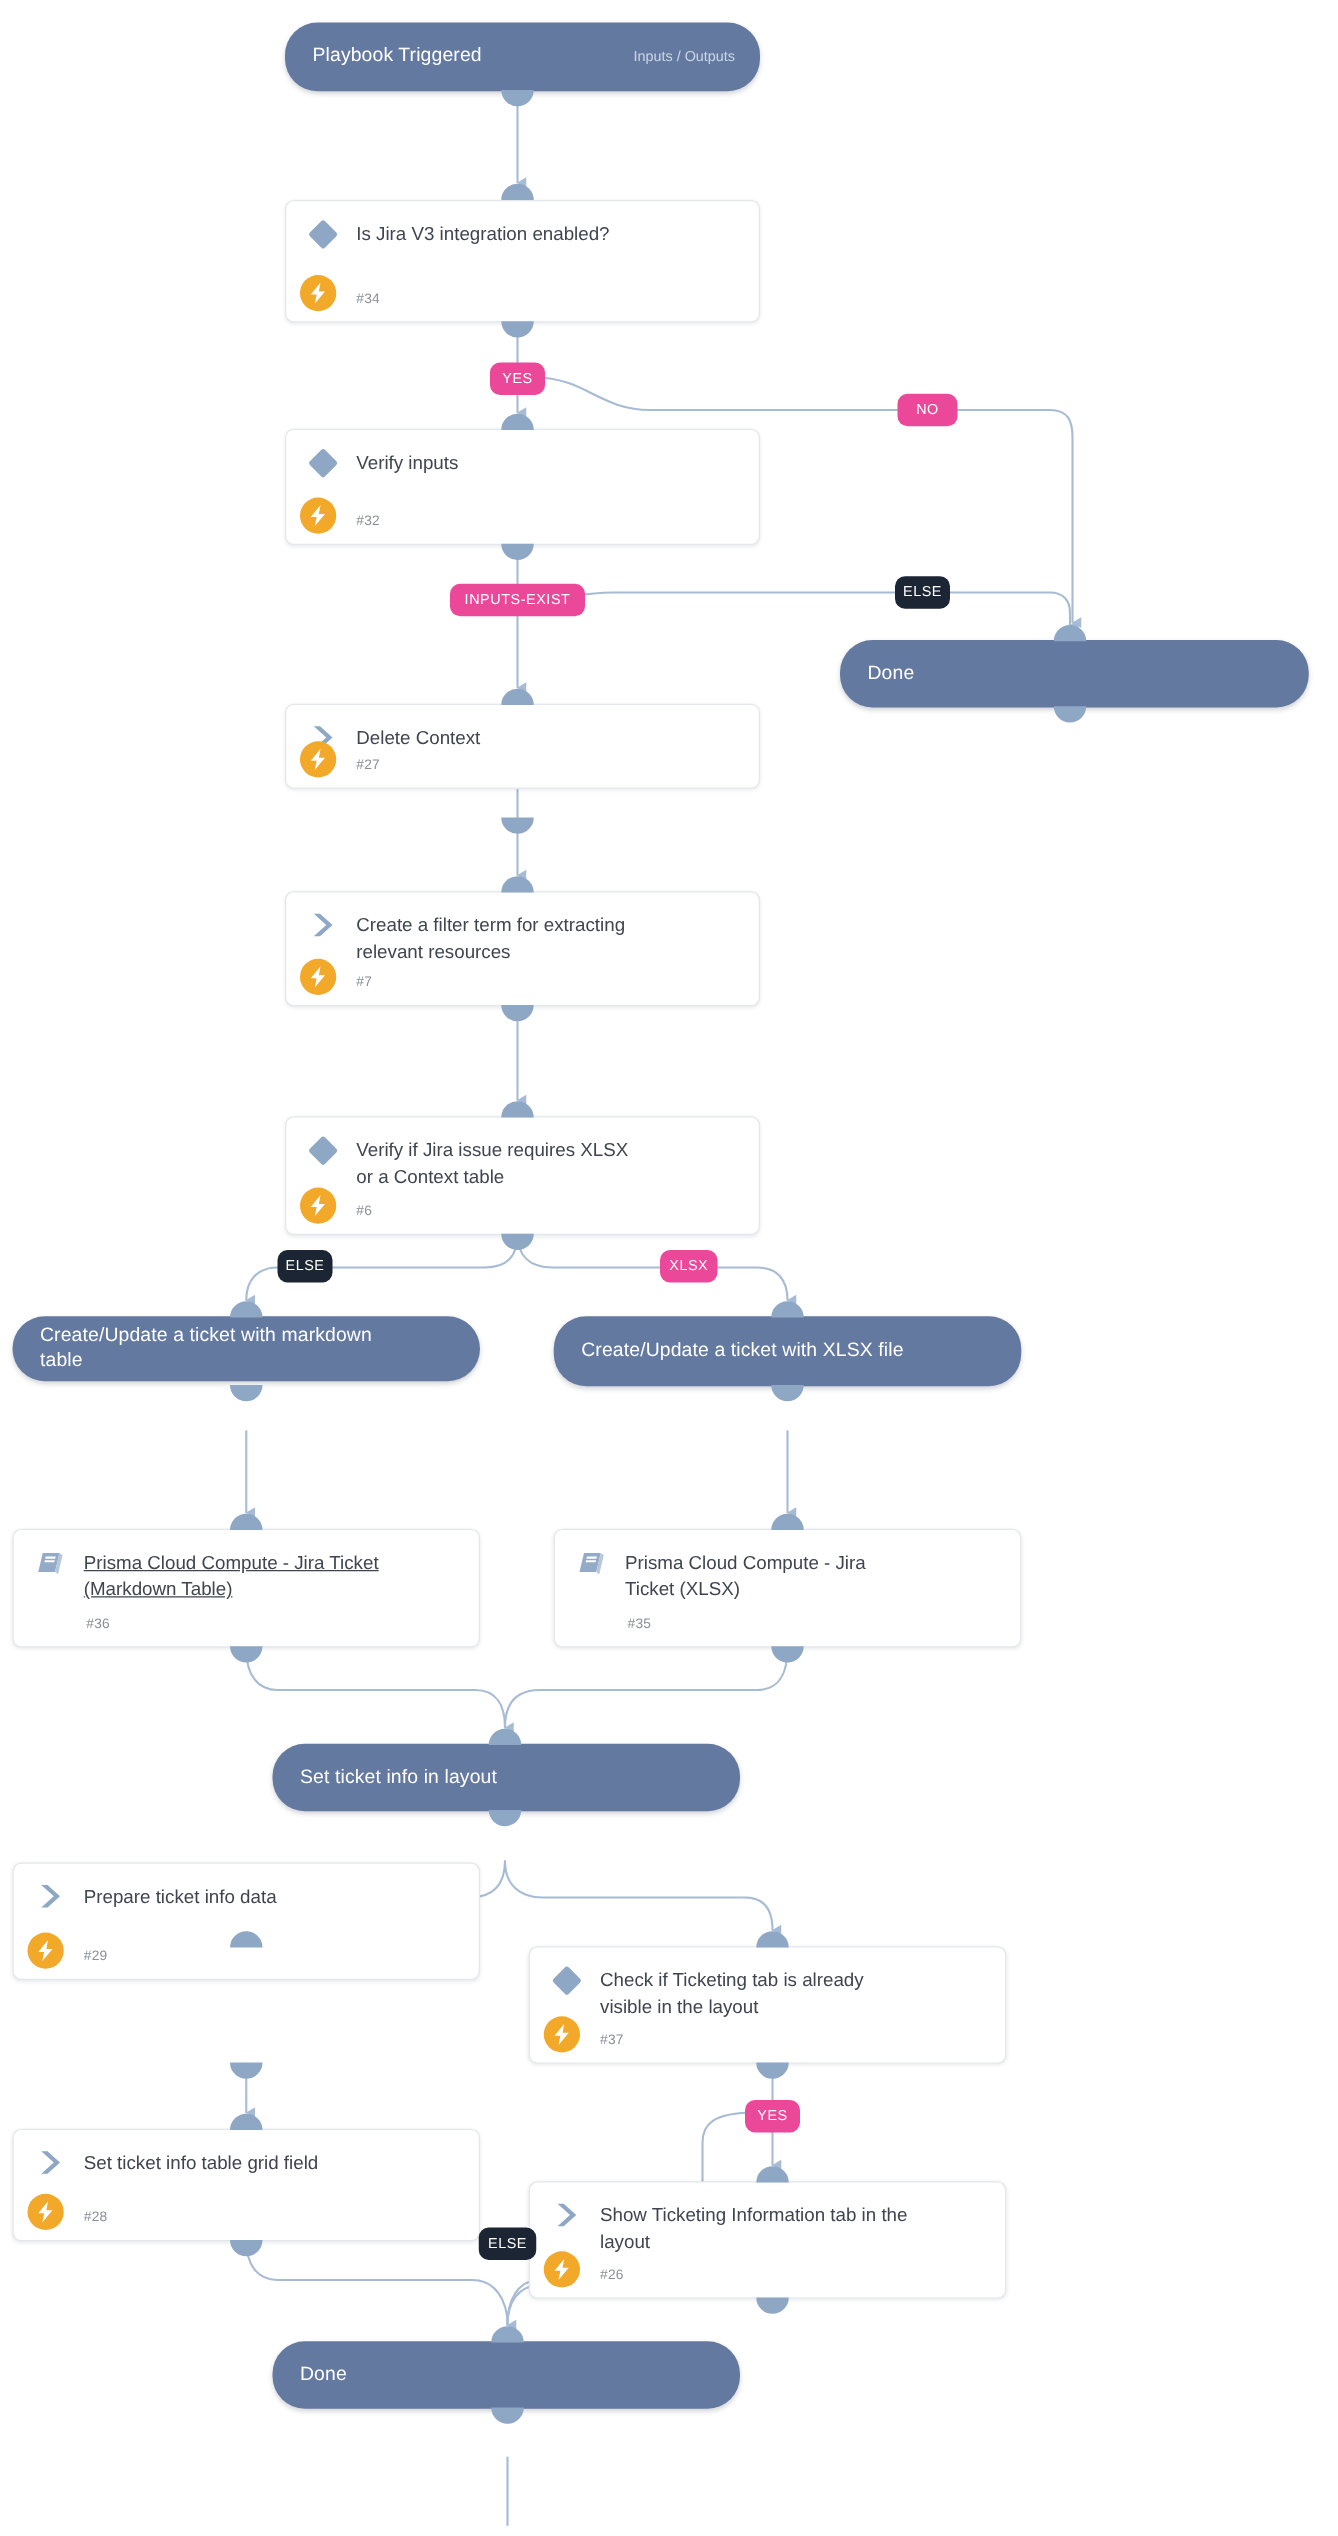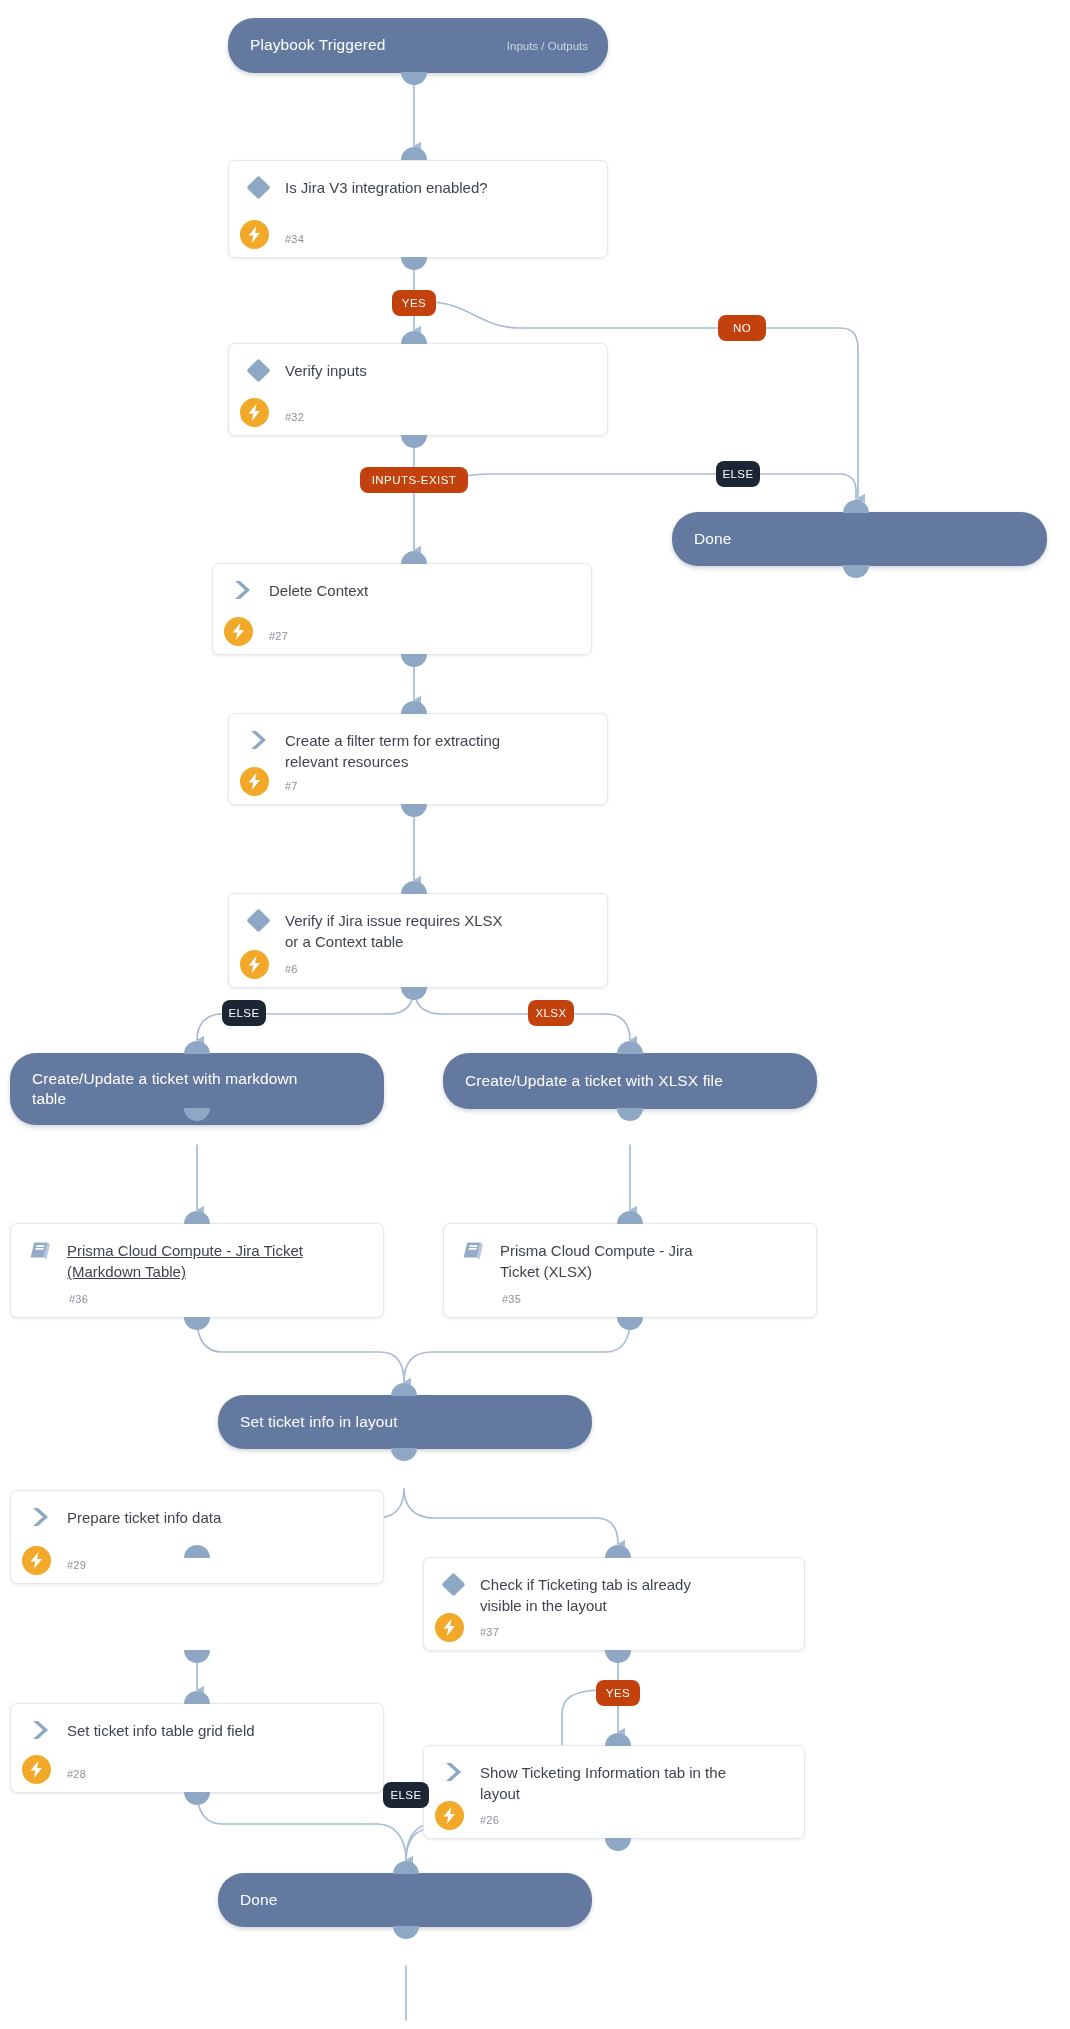--- a/index.html
+++ b/index.html
@@ -115,21 +115,21 @@
     display: flex;
     align-items: center;
     justify-content: center;
     font-size: 11.5px;
     letter-spacing: .45px;
     color: #ffffff;
     padding: 0 10px;
     white-space: nowrap;
     z-index: 7;
   }
-  .badge.blue { background: #c2410c; }
+  .badge.blue { background: #ec4899; }
   .badge.dark { background: #1c2533; }
 
   
   .gl-diamond { width: 17px; height: 17px; background: #8ea7c4; transform: rotate(45deg); border-radius: 2px; }
 </style>
 </head>
 <body>
 
 <div id="canvas">
 
@@ -232,21 +232,21 @@
   <div class="badge blue" style="left:360px; top:467px; width:108px;">INPUTS-EXIST</div>
   <div class="badge dark" style="left:716px; top:461px; width:44px;">ELSE</div>
 
   <div class="port top" style="left:843px; top:500px;"></div>
   <div class="pill" style="left:672px; top:512px; width:375px; height:54px;">
     <span class="pill-title">Done</span>
   </div>
   <div class="port bottom" style="left:843px; top:565px;"></div>
 
   <div class="port top" style="left:401px; top:551px;"></div>
-  <div class="card" style="left:212px; top:563px; width:380px; height:92px;">
+  <div class="card" style="left:228px; top:563px; width:380px; height:68px;">
     <div class="card-row">
       <span class="card-ico">
         <svg width="19" height="20" viewBox="0 0 19 20">
             <path d="M2,1 L12,10 L2,19 L7,19 L17,10 L7,1 Z" fill="#8ea7c4"></path>
           </svg>
       </span>
       <span class="card-title">Delete Context</span>
     </div>
     <div class="bolt">
       <svg width="15" height="17" viewBox="0 0 15 17">
@@ -289,21 +289,21 @@
           <path d="M9.4,0 L1.6,9.6 L6.3,9.6 L4.8,17 L13,7.1 L8.1,7.1 Z" fill="#fff"></path>
         </svg>
     </div>
     <div class="card-id">#6</div>
   </div>
   <div class="port bottom" style="left:401px; top:987px;"></div>
   <div class="badge dark" style="left:222px; top:1000px; width:44px;">ELSE</div>
   <div class="badge blue" style="left:528px; top:1000px; width:46px;">XLSX</div>
 
   <div class="port top" style="left:184px; top:1041px;"></div>
-  <div class="pill" style="left:10px; top:1053px; width:374px; height:72px;">
+  <div class="pill" style="left:10px; top:1053px; width:374px; height:52px;">
     <span class="pill-title" style="max-width:300px;">Create/Update a ticket with markdown table</span>
   </div>
   <div class="port bottom" style="left:184px; top:1108px;"></div>
 
   <div class="port top" style="left:617px; top:1041px;"></div>
   <div class="pill" style="left:443px; top:1053px; width:374px; height:56px;">
     <span class="pill-title" style="max-width:300px;">Create/Update a ticket with XLSX file</span>
   </div>
   <div class="port bottom" style="left:617px; top:1108px;"></div>
 

